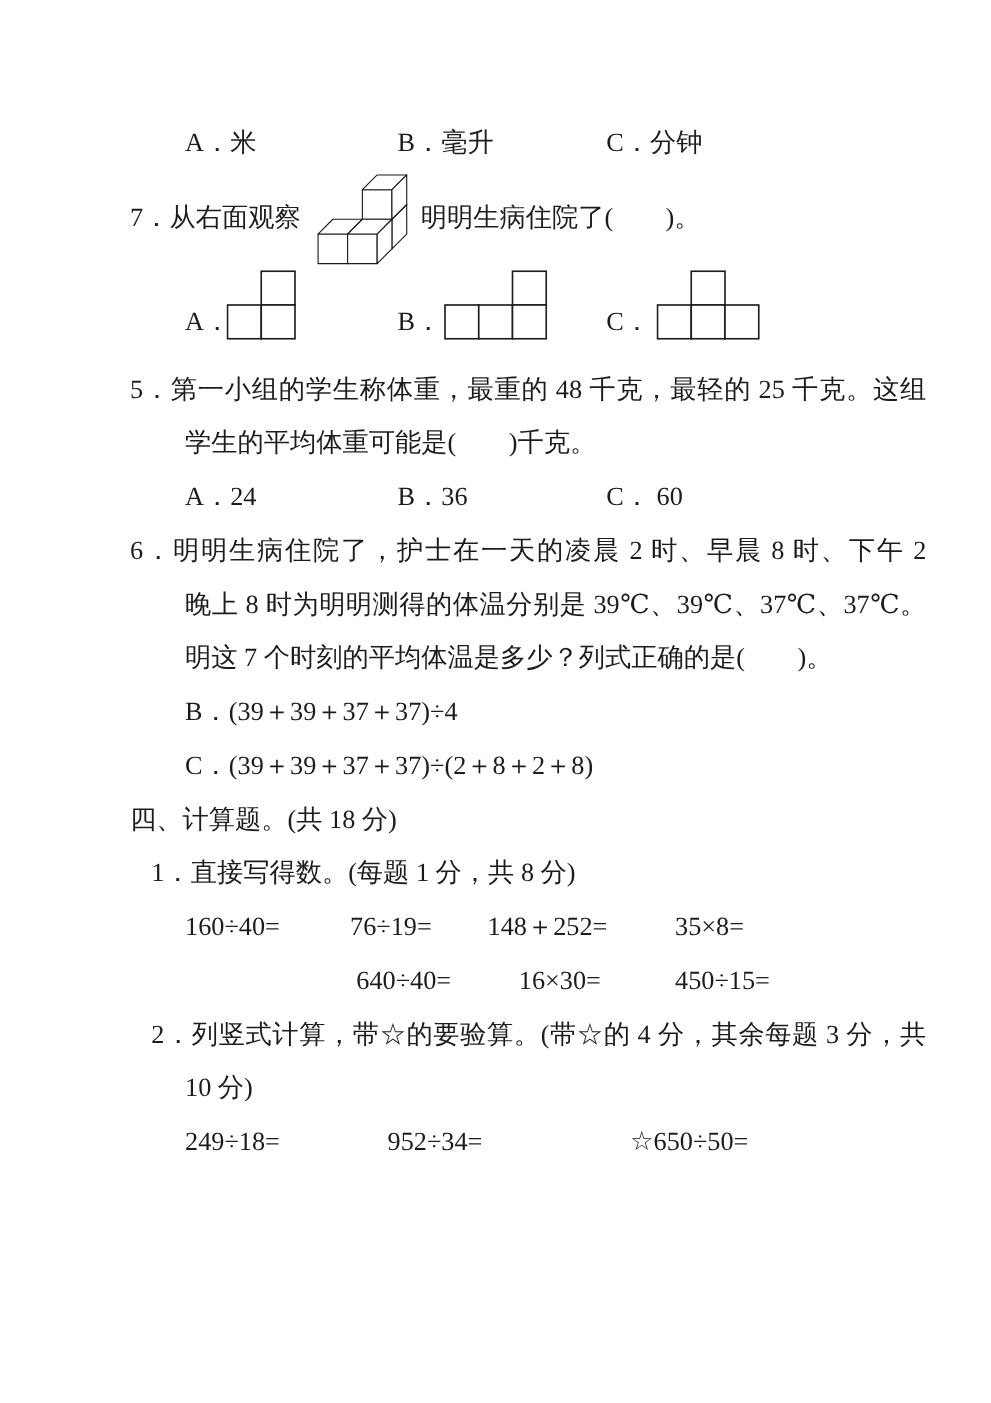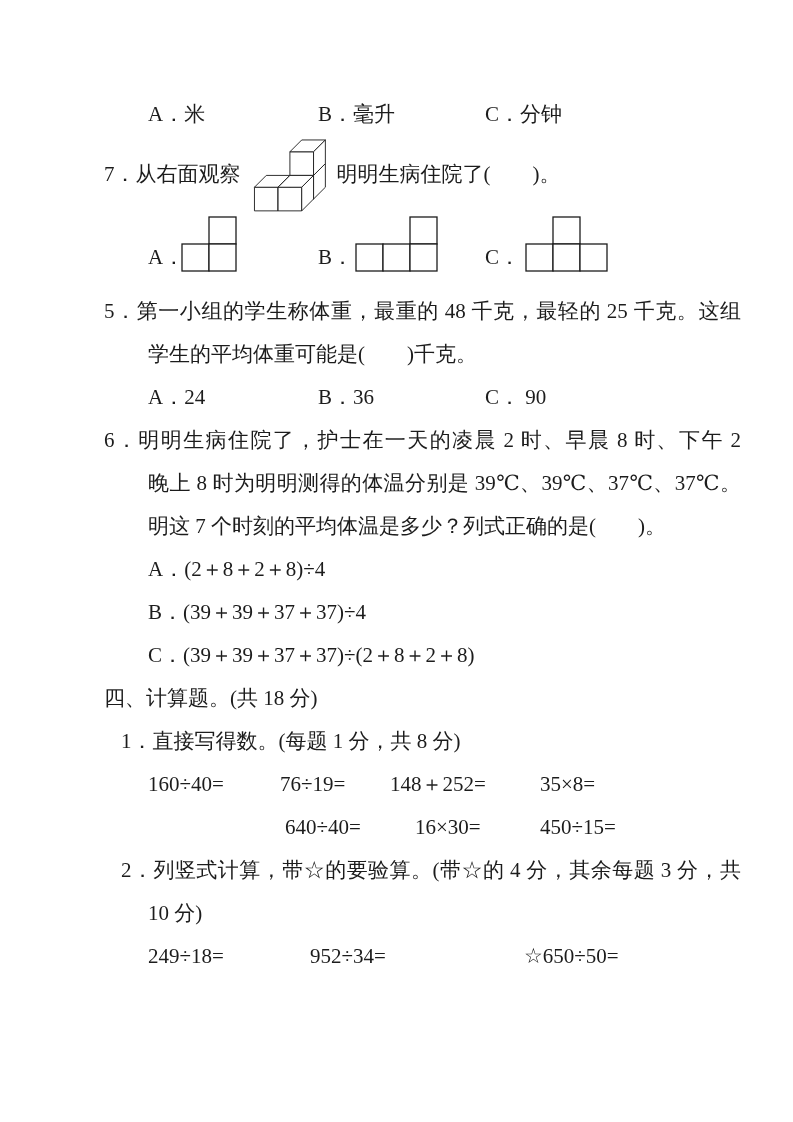--- a/index.html
+++ b/index.html
@@ -20,21 +20,21 @@
   .q4row { display:flex; align-items:center; height:76px; white-space:nowrap; }
   .cubefig { display:inline-block; margin:0 8px; line-height:0; }
   .q4opts { position:relative; height:62px; }
   .q4opts .lbl { position:absolute; bottom:6px; line-height:21px; }
   .lbl-a { left:44px; } .lbl-b { left:214px; } .lbl-c { left:381px; }
   .q4opts .shape { position:absolute; bottom:2px; line-height:0; }
   .shape-a { left:77px; } .shape-b { left:251px; } .shape-c { left:421px; }
   .calc-row span { position:absolute; }
   .r1-0 { left:44px; } .r1-1 { left:176px; } .r1-2 { left:286px; } .r1-3 { left:436px; }
   .r2-0 { left:44px; } .r2-1 { left:181px; } .r2-2 { left:311px; } .r2-3 { left:436px; }
-  .r3-0 { left:44px; } .r3-1 { left:206px; } .r3-2 { left:420px;text-align:right; }
+  .r3-0 { left:44px; } .r3-1 { left:206px; } .r3-2 { left:400px;text-align:right; }
   svg { display:block; }
 </style>
 </head>
 <body>
 
 <div class="page">
 
   <div class="line opts-row">
     <span class="pos-a">A．米</span>
     <span class="pos-b">B．毫升</span>
@@ -93,27 +93,26 @@
           <rect x="55" y="28" width="27" height="27" fill="#ffffff" stroke="#1c1c1c" stroke-width="1.3"></rect>
         </svg>
       </span>
   </div>
 
   <p class="line jline gap-top">5．第一小组的学生称体重，最重的 48 千克，最轻的 25 千克。这组</p>
   <p class="line indent1">学生的平均体重可能是(　　)千克。</p>
   <div class="line opts-row">
     <span class="pos-a">A．24</span>
     <span class="pos-b">B．36</span>
-    <span class="pos-c">C． 90</span>
+    <span class="pos-c">C． 60</span>
   </div>
 
   <p class="line jline">6．明明生病住院了，护士在一天的凌晨 2 时、早晨 8 时、下午 2 时、</p>
   <p class="line indent1 jline">晚上 8 时为明明测得的体温分别是 39℃、39℃、37℃、37℃。明</p>
   <p class="line indent1">明这 7 个时刻的平均体温是多少？列式正确的是(　　)。</p>
-  <p class="line indent1">A．(2＋8＋2＋8)÷4</p>
   <p class="line indent1">B．(39＋39＋37＋37)÷4</p>
   <p class="line indent1">C．(39＋39＋37＋37)÷(2＋8＋2＋8)</p>
 
   <p class="line">四、计算题。(共 18 分)</p>
   <p class="line indent2">1．直接写得数。(每题 1 分，共 8 分)</p>
 
   <div class="line calc-row">
     <span class="r1-0">160÷40=</span>
     <span class="r1-1">76÷19=</span>
     <span class="r1-2">148＋252=</span>

